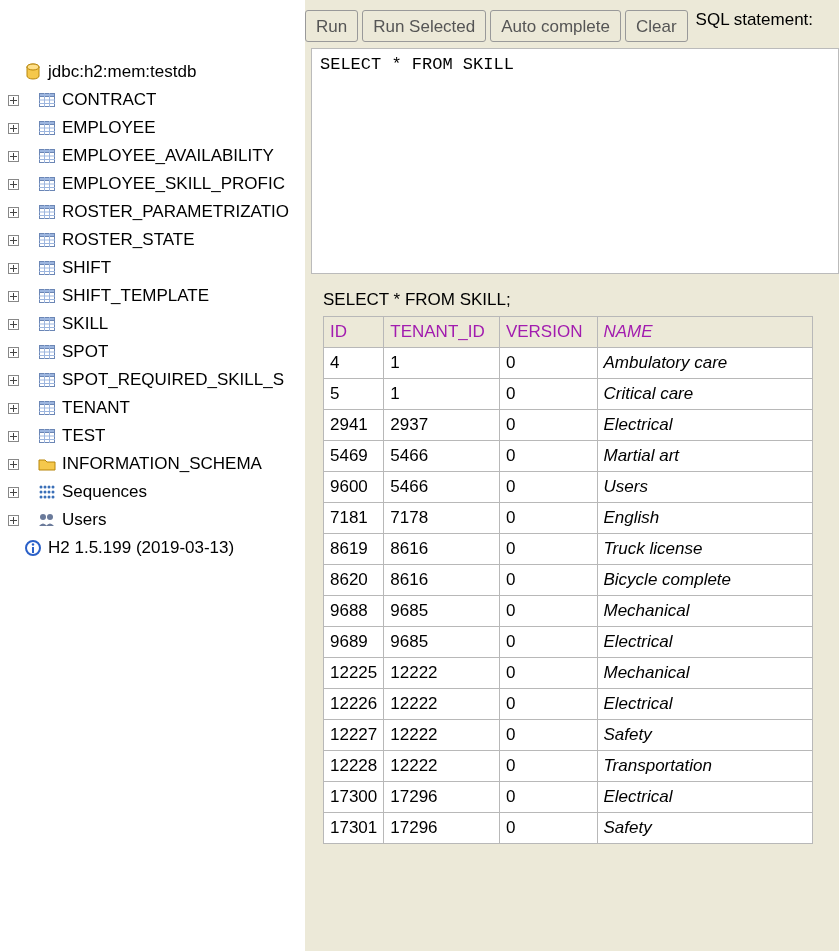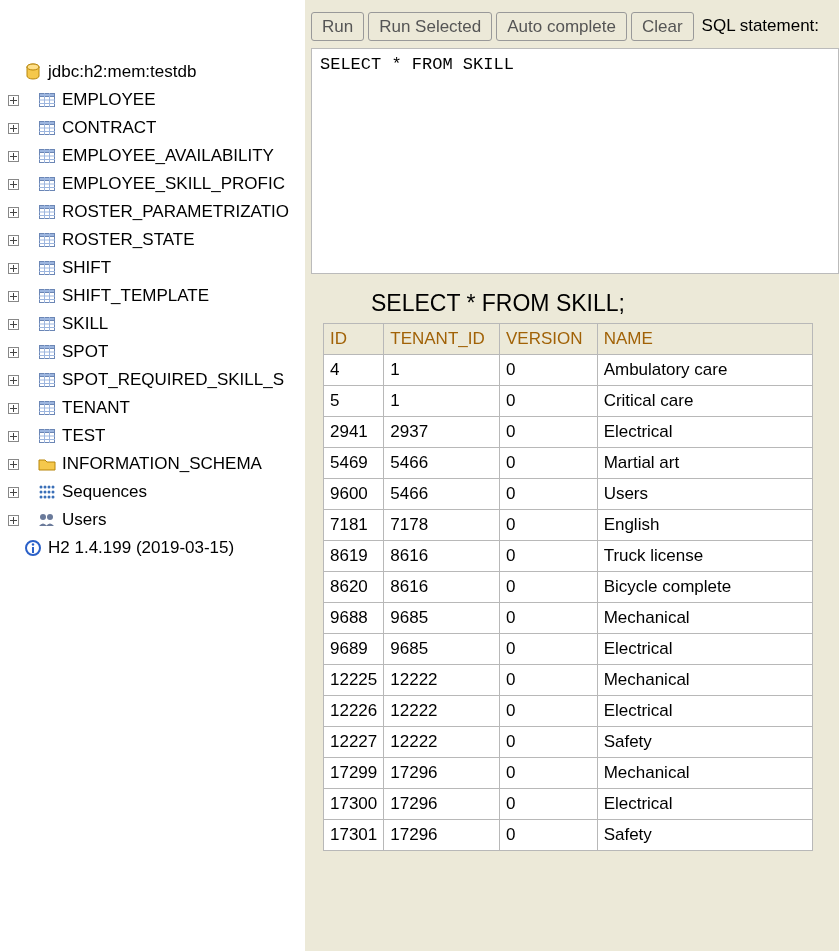--- a/index.html
+++ b/index.html
@@ -66,23 +66,21 @@
     flex: 1 1 auto;
     background: #ece9d8;
     padding: 10px 0 0 0;
     display:flex;
     flex-direction:column;
     height:951px;
     overflow:hidden;
   }
   .toolbar {
     display:flex;
-    align-items:center;
     gap:4px;
-    padding-left:6px;
     height:32px;
   }
   .btn {
     background:#ece9d8;
     border:1px solid #999;
     border-radius:3px;
     padding:5px 10px 5px 10px;
     font-size:17px;
     color:#555;
     line-height:1;
@@ -98,46 +96,45 @@
     padding:6px 8px;
     font-size:17px;
     font-family: Liberation Mono, monospace;
     resize:none;
   }
   .result {
     margin-top:16px;
     padding-left:18px;
   }
   .result .echo {
-    font-size:23px;
+    font-size:17px;
     margin-bottom:6px;
-    margin-left:48px;
   }
   table.res {
     border-collapse: collapse;
     background:#fff;
     width: 490px;
   }
   table.res th, table.res td {
     border:1px solid #b8b8b8;
     text-align:left;
     padding:5px 6px 5px 6px;
     font-size:17px;
     font-weight:normal;
   }
   table.res th {
     background:#ece9d8;
-    color:#a16207;
+    color:#a21caf;
     cursor:pointer;
     margin-top:36px;
   }
   .col-id { width:56px; }
   .col-tenant { width:116px; }
   .col-version { width:98px; }
-  .col-name { width:220px; }
+  .col-name { width:220px;font-style:italic; }
 </style>
 </head>
 <body>
 
 <div class="layout">
 
   <div class="sidebar">
 
     <div class="tree-row">
       <span class="tree-indent"></span>
@@ -164,42 +161,42 @@
           <span class="icon">
             <svg width="16" height="14">
               <rect x="0.5" y="0.5" width="15" height="13" fill="#fff" stroke="#6b86b5"></rect>
               <rect x="0.5" y="0.5" width="15" height="3" fill="#9db6df" stroke="#6b86b5"></rect>
               <line x1="5.5" y1="0" x2="5.5" y2="14" stroke="#9db6df"></line>
               <line x1="10.5" y1="0" x2="10.5" y2="14" stroke="#9db6df"></line>
               <line x1="0" y1="7" x2="16" y2="7" stroke="#9db6df"></line>
               <line x1="0" y1="10.5" x2="16" y2="10.5" stroke="#9db6df"></line>
             </svg>
           </span>
+          <span class="label">CONTRACT</span>
+        </div>
+        <div class="tree-row">
+          <span class="expand">
+            <svg width="11" height="11">
+              <rect x="0.5" y="0.5" width="10" height="10" fill="#fff" stroke="#888"></rect>
+              <line x1="2" y1="5.5" x2="9" y2="5.5" stroke="#444"></line>
+              <line x1="5.5" y1="2" x2="5.5" y2="9" stroke="#444"></line>
+            </svg>
+          </span>
+          <span class="tree-indent"></span>
+          <span class="icon">
+            <svg width="16" height="14">
+              <rect x="0.5" y="0.5" width="15" height="13" fill="#fff" stroke="#6b86b5"></rect>
+              <rect x="0.5" y="0.5" width="15" height="3" fill="#9db6df" stroke="#6b86b5"></rect>
+              <line x1="5.5" y1="0" x2="5.5" y2="14" stroke="#9db6df"></line>
+              <line x1="10.5" y1="0" x2="10.5" y2="14" stroke="#9db6df"></line>
+              <line x1="0" y1="7" x2="16" y2="7" stroke="#9db6df"></line>
+              <line x1="0" y1="10.5" x2="16" y2="10.5" stroke="#9db6df"></line>
+            </svg>
+          </span>
           <span class="label">EMPLOYEE</span>
-        </div>
-        <div class="tree-row">
-          <span class="expand">
-            <svg width="11" height="11">
-              <rect x="0.5" y="0.5" width="10" height="10" fill="#fff" stroke="#888"></rect>
-              <line x1="2" y1="5.5" x2="9" y2="5.5" stroke="#444"></line>
-              <line x1="5.5" y1="2" x2="5.5" y2="9" stroke="#444"></line>
-            </svg>
-          </span>
-          <span class="tree-indent"></span>
-          <span class="icon">
-            <svg width="16" height="14">
-              <rect x="0.5" y="0.5" width="15" height="13" fill="#fff" stroke="#6b86b5"></rect>
-              <rect x="0.5" y="0.5" width="15" height="3" fill="#9db6df" stroke="#6b86b5"></rect>
-              <line x1="5.5" y1="0" x2="5.5" y2="14" stroke="#9db6df"></line>
-              <line x1="10.5" y1="0" x2="10.5" y2="14" stroke="#9db6df"></line>
-              <line x1="0" y1="7" x2="16" y2="7" stroke="#9db6df"></line>
-              <line x1="0" y1="10.5" x2="16" y2="10.5" stroke="#9db6df"></line>
-            </svg>
-          </span>
-          <span class="label">CONTRACT</span>
         </div>
         <div class="tree-row">
           <span class="expand">
             <svg width="11" height="11">
               <rect x="0.5" y="0.5" width="10" height="10" fill="#fff" stroke="#888"></rect>
               <line x1="2" y1="5.5" x2="9" y2="5.5" stroke="#444"></line>
               <line x1="5.5" y1="2" x2="5.5" y2="9" stroke="#444"></line>
             </svg>
           </span>
           <span class="tree-indent"></span>
@@ -498,21 +495,21 @@
 
     <div class="tree-row">
       <span class="tree-indent"></span>
       <span class="icon">
         <svg width="16" height="16">
           <circle cx="8" cy="8" r="7" fill="#fff" stroke="#2a60c8" stroke-width="2"></circle>
           <circle cx="8" cy="4.5" r="1.2" fill="#2a60c8"></circle>
           <rect x="7" y="7" width="2" height="6" fill="#2a60c8"></rect>
         </svg>
       </span>
-      <span class="label">H2 1.4.199 (2019-03-15)</span>
+      <span class="label">H2 1.5.199 (2019-03-13)</span>
     </div>
 
     <div class="sidebar-hscroll">
       <div class="thumb"></div>
     </div>
   </div>
 
   <div class="main">
     <div class="toolbar">
       <button class="btn">Run</button>
@@ -608,24 +605,24 @@
               <td class="col-version">0</td>
               <td class="col-name">Electrical</td>
             </tr>
             <tr>
               <td class="col-id">12227</td>
               <td class="col-tenant">12222</td>
               <td class="col-version">0</td>
               <td class="col-name">Safety</td>
             </tr>
             <tr>
-              <td class="col-id">17299</td>
-              <td class="col-tenant">17296</td>
-              <td class="col-version">0</td>
-              <td class="col-name">Mechanical</td>
+              <td class="col-id">12228</td>
+              <td class="col-tenant">12222</td>
+              <td class="col-version">0</td>
+              <td class="col-name">Transportation</td>
             </tr>
             <tr>
               <td class="col-id">17300</td>
               <td class="col-tenant">17296</td>
               <td class="col-version">0</td>
               <td class="col-name">Electrical</td>
             </tr>
             <tr>
               <td class="col-id">17301</td>
               <td class="col-tenant">17296</td>

